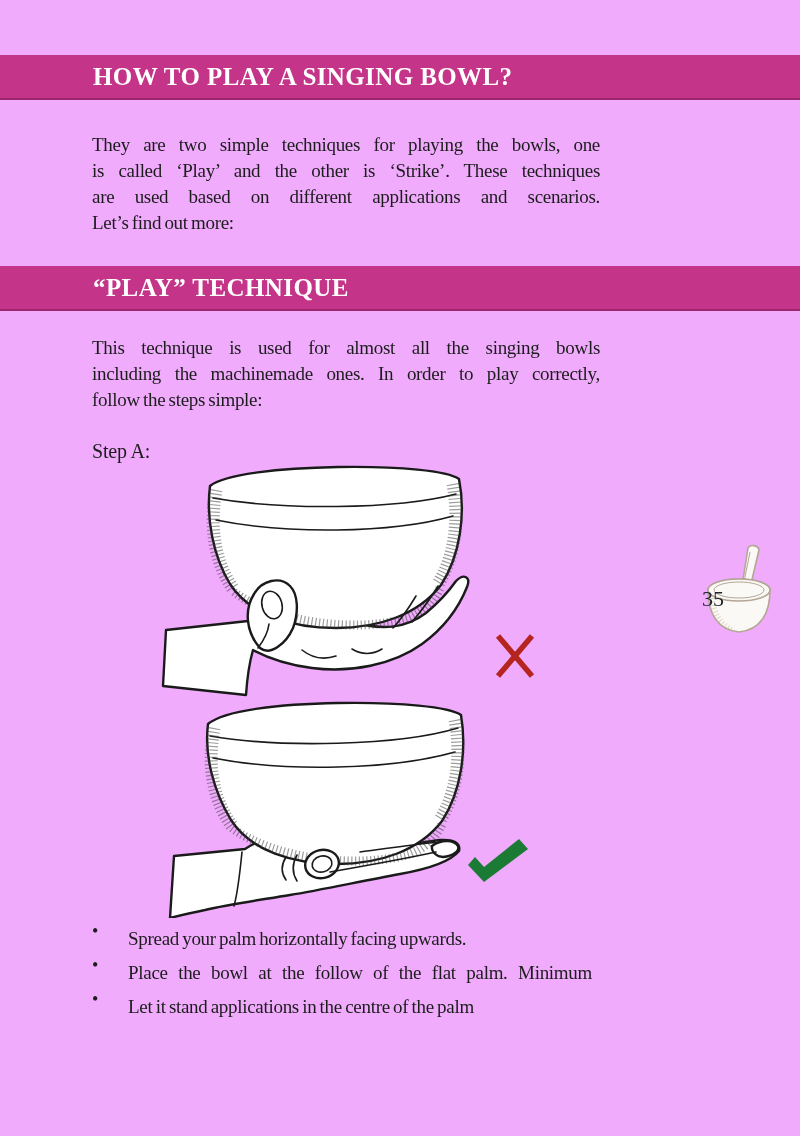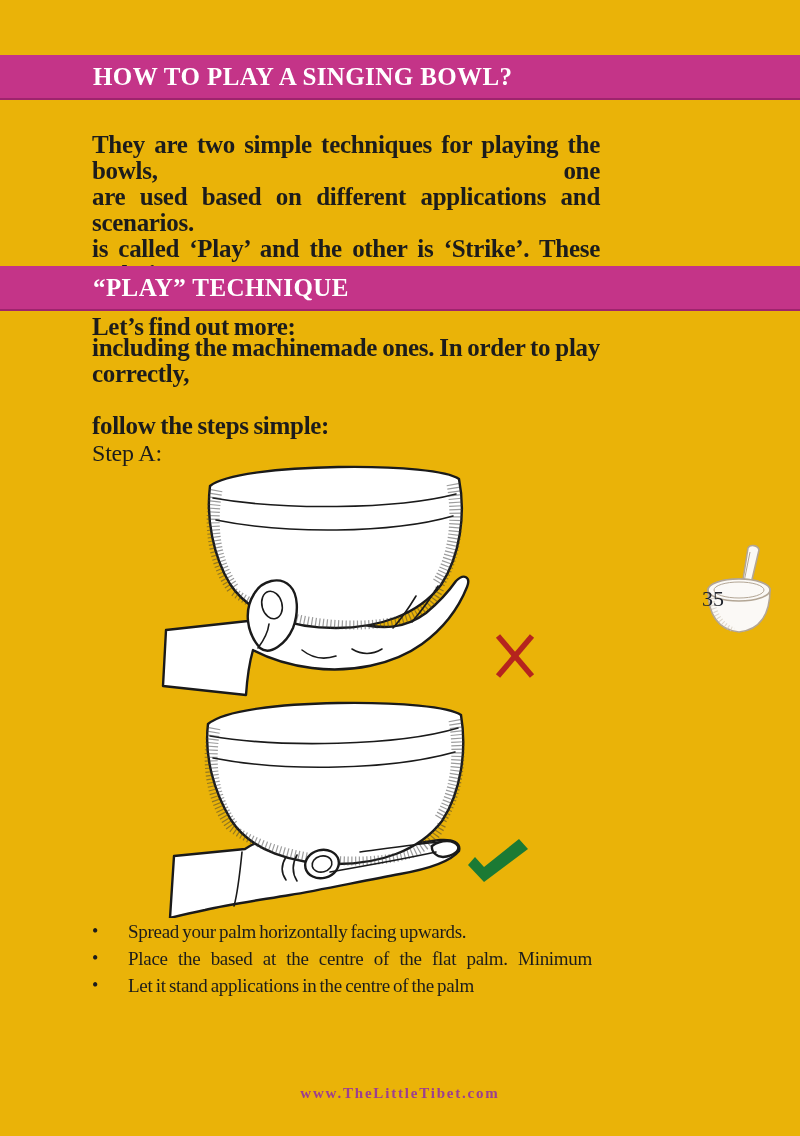--- a/index.html
+++ b/index.html
@@ -1,62 +1,62 @@
 <!DOCTYPE html>
 <html style="--color-band: #c43488; --color-band_text: #ffffff; --color-text: #1c1c1c; --color-footer: #9c3f90; --color-cross: #b5241e; --color-check: #1b7a34;"><head>
 <meta charset="utf-8">
 <style>
   html,body{margin:0;padding:0;background:#ffffff;}
   .page{
-    position:relative;width:800px;height:1136px;background:#eab308;
+    position:relative;width:800px;height:1136px;background:#f0abfc;
     font-family:"Liberation Serif", serif;color:var(--color-text,#1c1c1c);
     overflow:hidden;
   }
   .band{
     position:absolute;left:0;width:800px;height:45px;
     background:var(--color-band,#c43488);
     border-bottom:2px solid rgba(90,10,60,0.35);
     box-sizing:border-box;
   }
   .band .band-label{
     display:block;padding-left:93px;line-height:43px;
     font-weight:bold;font-size:25px;letter-spacing:0.4px;
     color:var(--color-band_text,#ffffff);
   }
   .band1{top:55px;}
   .band2{top:266px;}
   .para{
     position:absolute;left:92px;width:508px;
-    font-size:25px;line-height:26px;letter-spacing:-0.3px;word-spacing:-1.2px;font-weight:bold;
+    font-size:19px;line-height:26px;letter-spacing:-0.3px;word-spacing:-1.2px;
   }
   .para .jline{text-align:justify;text-align-last:justify;}
-  .para .lline{text-align:left;margin-top:26px;}
+  .para .lline{text-align:left;}
   .para1{top:132px;}
   .para2{top:335px;}
   .step-label{
-    position:absolute;left:92px;top:440px;font-size:24px;letter-spacing:-0.2px;
+    position:absolute;left:92px;top:440px;font-size:20px;letter-spacing:-0.2px;
   }
   .fig{position:absolute;}
   .fig1{left:150px;top:452px;}
   .fig2{left:150px;top:694px;}
   .fig svg .fillw{fill:#ffffff;stroke:#1a1a1a;stroke-width:2.4;stroke-linejoin:round;}
   .fig svg .thin{fill:none;stroke:#1a1a1a;stroke-width:1.6;stroke-linecap:round;}
   .fig svg .hatch{fill:none;stroke:#3a3a3a;opacity:0.5;}
   .mark{position:absolute;}
   .mark-cross{left:494px;top:631px;}
   .mark-cross line{stroke:var(--color-cross,#b5241e);stroke-width:5.5;stroke-linecap:butt;}
   .mark-check{left:466px;top:838px;}
   .mark-check path{fill:var(--color-check,#1b7a34);}
   .bullets{
     position:absolute;left:92px;top:918px;width:500px;
     font-size:19px;line-height:27px;letter-spacing:-0.3px;word-spacing:-1.2px;
   }
   .bullet-row{display:flex;align-items:flex-start;}
   .bullet-marker{flex:0 0 36px;font-size:18px;}
-  .bullet-text{flex:1;width:460px;}
+  .bullet-text{flex:1;width:460px;margin-top:7px;}
   .bullet-text .jline{text-align:justify;text-align-last:justify;}
   .badge{position:absolute;left:702px;top:542px;width:76px;height:102px;}
   .badge svg{position:absolute;left:0;top:0;}
   .badge .pagenum{
     position:absolute;left:0;top:44px;width:70px;text-align:left;
     font-size:22px;color:#20242c;
   }
   .footer{
     position:absolute;left:0;top:1084px;width:800px;text-align:center;
   }
@@ -69,30 +69,31 @@
 <body>
 
 <div class="page">
 
   <div class="band band1">
     <span class="band-label">HOW TO PLAY A SINGING BOWL?</span>
   </div>
 
   <div class="para para1">
     <div class="jline">They are two simple techniques for playing the bowls, one</div>
+    <div class="jline">is called ‘Play’ and the other is ‘Strike’. These techniques</div>
     <div class="jline">are used based on different applications and scenarios.</div>
-    <div class="jline">is called ‘Play’ and the other is ‘Strike’. These techniques</div>
     <div class="lline">Let’s find out more:</div>
   </div>
 
   <div class="band band2">
     <span class="band-label">“PLAY” TECHNIQUE</span>
   </div>
 
   <div class="para para2">
+    <div class="jline">This technique is used for almost all the singing bowls</div>
     <div class="jline">including the machinemade ones. In order to play correctly,</div>
     <div class="lline">follow the steps simple:</div>
   </div>
 
   <div class="step-label">Step A:</div>
 
   <div class="fig fig1">
     <svg width="420" height="248" viewBox="0 0 420 248">
 
       <path class="fillw" d="M16,178 L98,169 C128,151 168,157 198,168 C232,180 256,176 276,161 C288,151 299,139 306,129 C314,121 321,125 317,135 C309,155 294,176 272,192 C243,213 200,221 162,216 C140,213 118,206 103,198 C99,212 97,228 96,243 L13,234 Z"></path>
@@ -156,21 +157,21 @@
   <div class="bullets">
     <div class="bullet-row">
       <span class="bullet-marker">•</span>
       <span class="bullet-text">
         <span class="lline">Spread your palm horizontally facing upwards.</span>
       </span>
     </div>
     <div class="bullet-row">
       <span class="bullet-marker">•</span>
       <span class="bullet-text">
-        <div class="jline">Place the based at the centre of the flat palm. Minimum</div>
+        <div class="jline">Place the bowl at the follow of the flat palm. Minimum</div>
       </span>
     </div>
     <div class="bullet-row">
       <span class="bullet-marker">•</span>
       <span class="bullet-text">
         <span class="lline">Let it stand applications in the centre of the palm</span>
       </span>
     </div>
   </div>
 
@@ -184,17 +185,14 @@
         <path d="M6,48 C6,72 16,88 37,90 C58,88 68,72 68,48 C68,42 54,37 37,37 C20,37 6,42 6,48 Z"></path>
 
         <ellipse cx="37" cy="48" rx="31" ry="11"></ellipse>
         <ellipse cx="37" cy="48" rx="25" ry="8" stroke-width="1"></ellipse>
       </g>
       <path d="M10,56 C12,72 20,84 32,88" fill="none" stroke="#cfc4b4" stroke-width="5" stroke-dasharray="1 2.4" opacity="0.7"></path>
     </svg>
     <span class="pagenum">35</span>
   </div>
 
-  <div class="footer">
-    <a href="#">www.TheLittleTibet.com</a>
-  </div>
 
 </div>
 
 </body></html>

